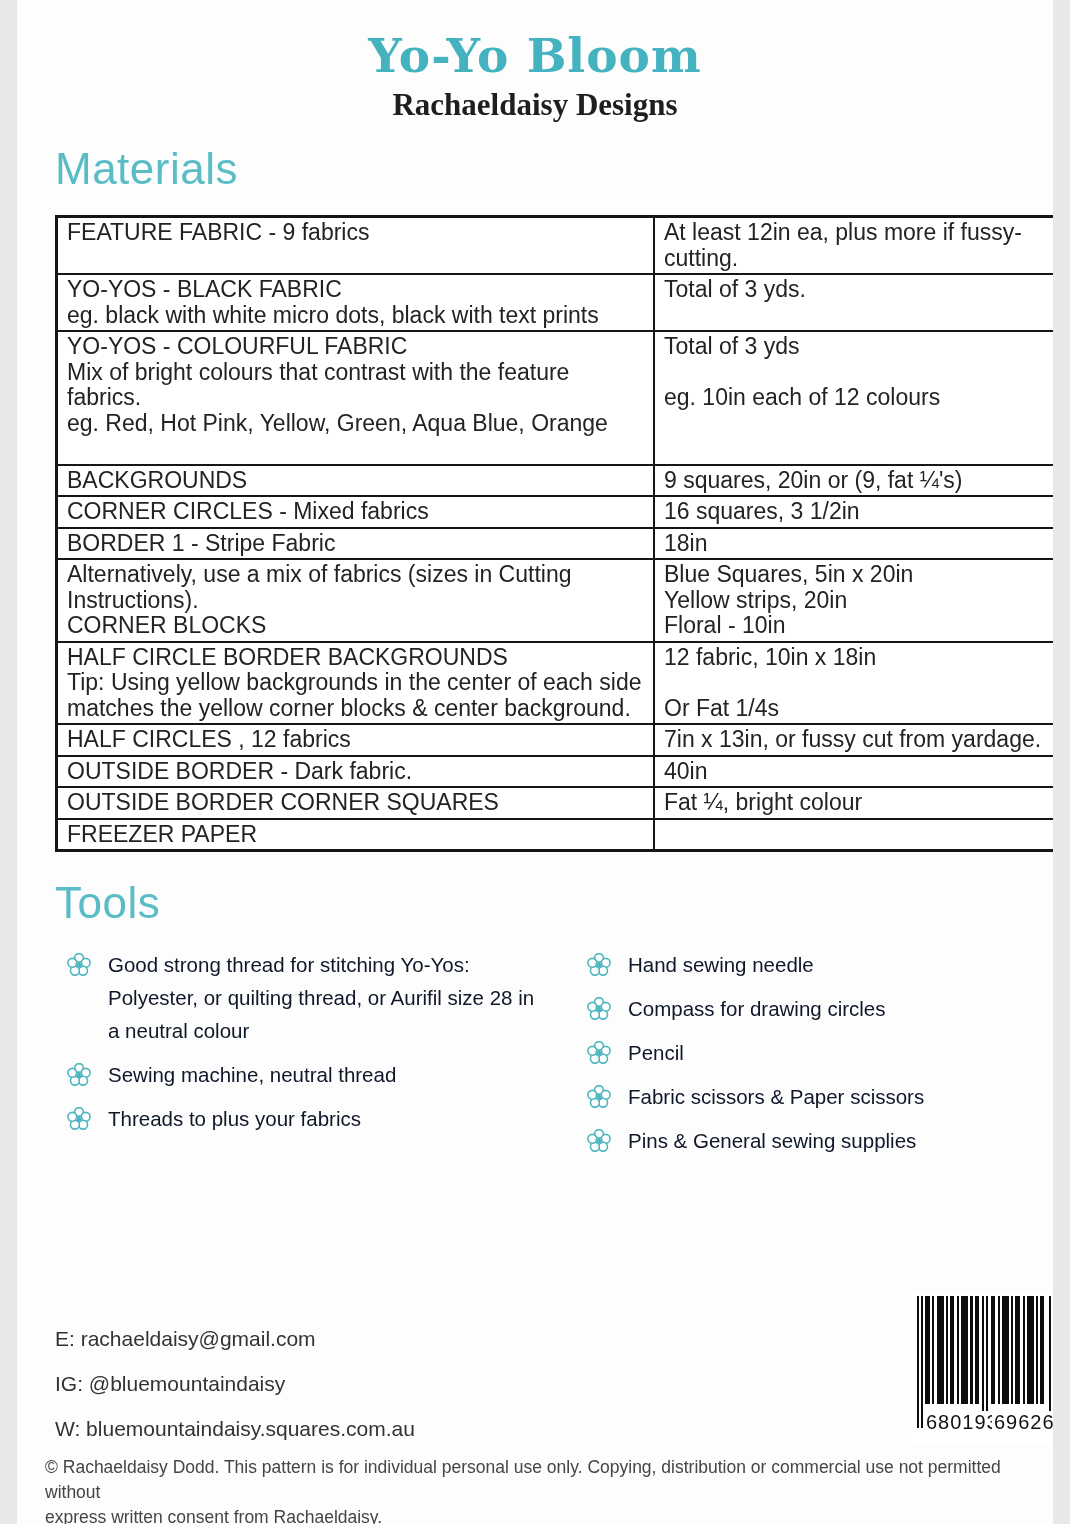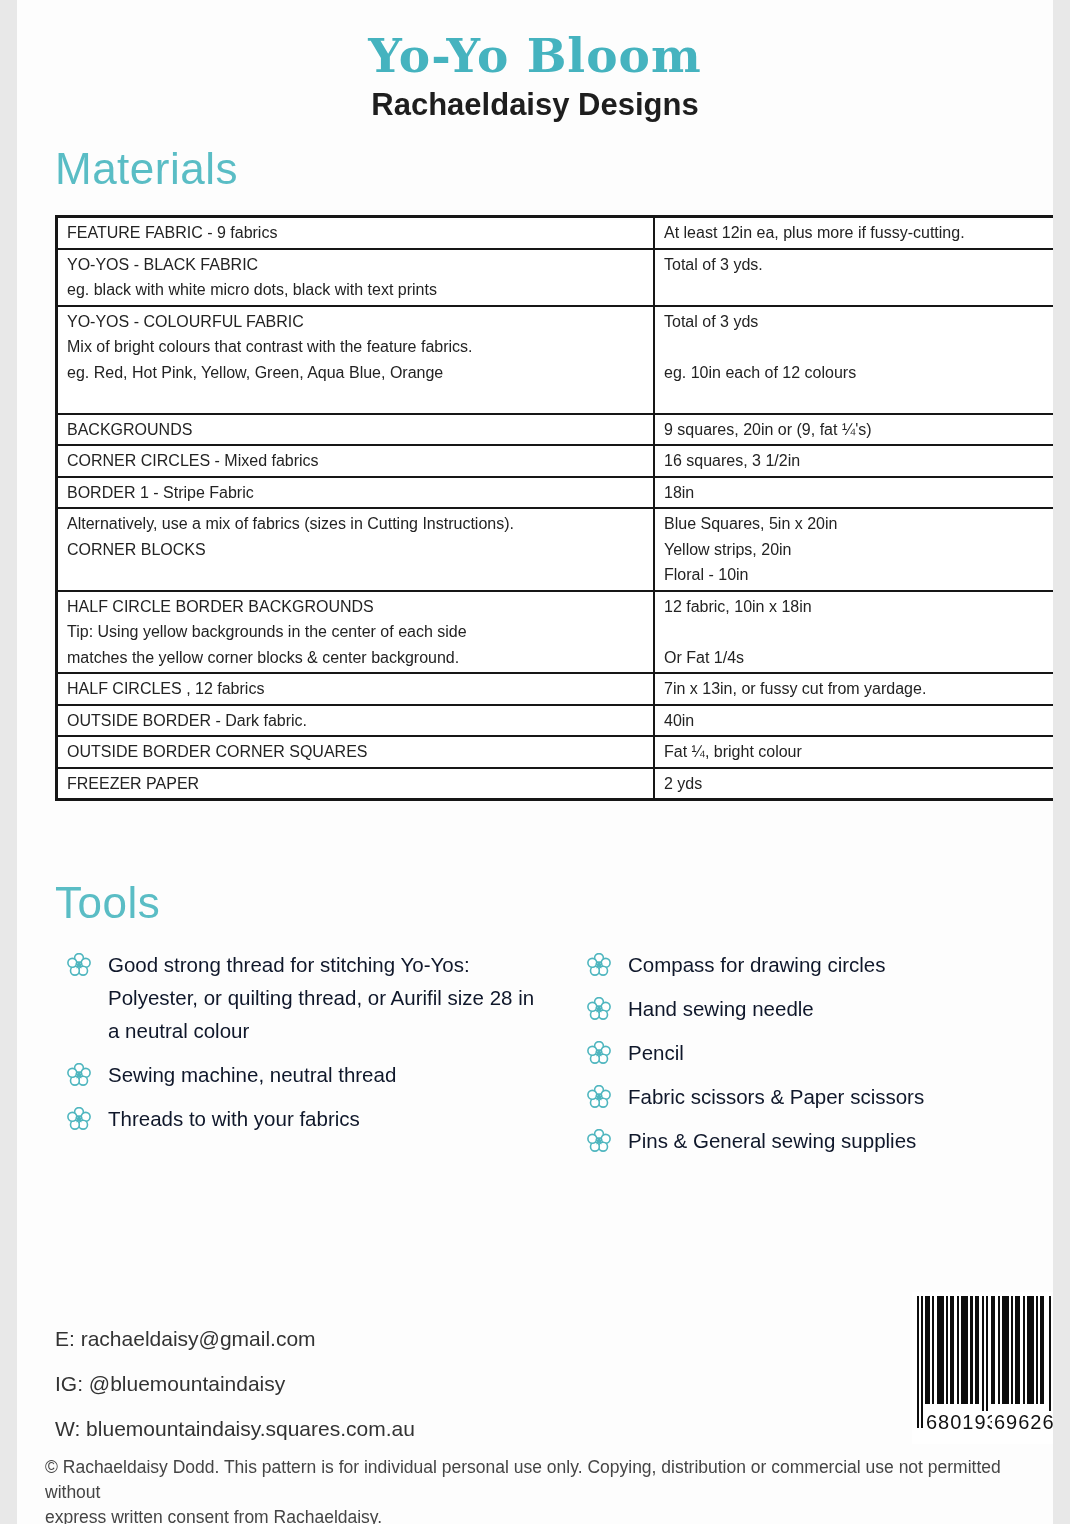--- a/index.html
+++ b/index.html
@@ -8,41 +8,41 @@
     position:relative; width:1036px; height:1524px; background:#fdfdfd;
     margin:0 auto; overflow:hidden; color:#262626;
   }
   
   .header { position:absolute; top:28px; left:0; width:100%; text-align:center; }
   .title {
     font-family:"DejaVu Serif", serif; font-weight:700;
     font-size:47px; letter-spacing:1px; color:#45b3bf;
   }
   .subtitle {
-    font-family:Liberation Sans, sans-serif; font-weight:700;
+    font-family:Liberation Serif, serif; font-weight:700;
     font-size:31px; color:#1e1e1e; margin-top:4px;
   }
   
   .section-heading {
     position:absolute; left:38px; font-size:44px; font-weight:400;
     color:#5abdc5; letter-spacing:0.5px;
   }
   .materials-heading { top:144px; }
   .tools-heading { top:878px; }
   
   .mat-table {
     position:absolute; top:215px; left:38px; width:1016px;
     border:3px solid #161616; background:#fff;
   }
   .mat-row { display:flex; border-bottom:2px solid #161616; }
   .mat-row:last-child { border-bottom:none; }
   .cell { padding:2px 9px; }
   .cell-item { width:597px; border-right:2px solid #161616; }
   .cell-qty { flex:1; }
-  .cell-line { font-size:16px; line-height:25.5px; min-height:25.5px; color:#232323; }
+  .cell-line { font-size:23px; line-height:25.5px; min-height:25.5px; color:#232323; }
   .cell-line:first-child { }
   
   .tools-wrap { position:absolute; top:948px; left:50px; width:990px; display:flex; }
   .tools-col-left { width:515px; }
   .tools-col-right { flex:1; padding-left:5px; }
   .tool-item { display:flex; align-items:flex-start; margin-bottom:11px; }
   .tool-item .flower { flex:0 0 24px; margin-top:5px; }
   .tool-text {
     font-size:20.5px; line-height:33px; color:#0f172a;
     margin-left:17px; white-space:pre-line;
@@ -176,23 +176,20 @@
           <div class="cell-line">OUTSIDE BORDER CORNER SQUARES</div>
         </div>
         <div class="cell cell-qty">
           <div class="cell-line">Fat ¼, bright colour</div>
         </div>
       </div>
       <div class="mat-row">
         <div class="cell cell-item">
           <div class="cell-line">FREEZER PAPER</div>
         </div>
-        <div class="cell cell-qty">
-          <div class="cell-line">2 yds</div>
-        </div>
       </div>
     </div>
 
   <div class="section-heading tools-heading">Tools</div>
 
   <div class="tools-wrap">
     <div class="tools-col-left">
         <div class="tool-item">
           <span><svg class="flower" width="24" height="24" viewBox="0 0 24 24">
               <g fill="#ffffff" stroke="#4fb6bf" stroke-width="1.6">
@@ -225,49 +222,49 @@
           <span><svg class="flower" width="24" height="24" viewBox="0 0 24 24">
               <g fill="#ffffff" stroke="#4fb6bf" stroke-width="1.6">
                 <circle cx="12" cy="5" r="4.4"></circle>
                 <circle cx="18.7" cy="9.8" r="4.4"></circle>
                 <circle cx="16.1" cy="17.7" r="4.4"></circle>
                 <circle cx="7.9" cy="17.7" r="4.4"></circle>
                 <circle cx="5.3" cy="9.8" r="4.4"></circle>
               </g>
               <polygon fill="#4fb6bf" points="12,7.8 13.2,10.5 16.1,10.7 13.9,12.6 14.6,15.5 12,13.9 9.4,15.5 10.1,12.6 7.9,10.7 10.8,10.5"></polygon>
             </svg></span>
-          <span class="tool-text">Threads to with your fabrics</span>
+          <span class="tool-text">Threads to plus your fabrics</span>
         </div>
       </div>
     <div class="tools-col-right">
         <div class="tool-item">
           <span><svg class="flower" width="24" height="24" viewBox="0 0 24 24">
               <g fill="#ffffff" stroke="#4fb6bf" stroke-width="1.6">
                 <circle cx="12" cy="5" r="4.4"></circle>
                 <circle cx="18.7" cy="9.8" r="4.4"></circle>
                 <circle cx="16.1" cy="17.7" r="4.4"></circle>
                 <circle cx="7.9" cy="17.7" r="4.4"></circle>
                 <circle cx="5.3" cy="9.8" r="4.4"></circle>
               </g>
               <polygon fill="#4fb6bf" points="12,7.8 13.2,10.5 16.1,10.7 13.9,12.6 14.6,15.5 12,13.9 9.4,15.5 10.1,12.6 7.9,10.7 10.8,10.5"></polygon>
             </svg></span>
+          <span class="tool-text">Hand sewing needle</span>
+        </div>
+        <div class="tool-item">
+          <span><svg class="flower" width="24" height="24" viewBox="0 0 24 24">
+              <g fill="#ffffff" stroke="#4fb6bf" stroke-width="1.6">
+                <circle cx="12" cy="5" r="4.4"></circle>
+                <circle cx="18.7" cy="9.8" r="4.4"></circle>
+                <circle cx="16.1" cy="17.7" r="4.4"></circle>
+                <circle cx="7.9" cy="17.7" r="4.4"></circle>
+                <circle cx="5.3" cy="9.8" r="4.4"></circle>
+              </g>
+              <polygon fill="#4fb6bf" points="12,7.8 13.2,10.5 16.1,10.7 13.9,12.6 14.6,15.5 12,13.9 9.4,15.5 10.1,12.6 7.9,10.7 10.8,10.5"></polygon>
+            </svg></span>
           <span class="tool-text">Compass for drawing circles</span>
-        </div>
-        <div class="tool-item">
-          <span><svg class="flower" width="24" height="24" viewBox="0 0 24 24">
-              <g fill="#ffffff" stroke="#4fb6bf" stroke-width="1.6">
-                <circle cx="12" cy="5" r="4.4"></circle>
-                <circle cx="18.7" cy="9.8" r="4.4"></circle>
-                <circle cx="16.1" cy="17.7" r="4.4"></circle>
-                <circle cx="7.9" cy="17.7" r="4.4"></circle>
-                <circle cx="5.3" cy="9.8" r="4.4"></circle>
-              </g>
-              <polygon fill="#4fb6bf" points="12,7.8 13.2,10.5 16.1,10.7 13.9,12.6 14.6,15.5 12,13.9 9.4,15.5 10.1,12.6 7.9,10.7 10.8,10.5"></polygon>
-            </svg></span>
-          <span class="tool-text">Hand sewing needle</span>
         </div>
         <div class="tool-item">
           <span><svg class="flower" width="24" height="24" viewBox="0 0 24 24">
               <g fill="#ffffff" stroke="#4fb6bf" stroke-width="1.6">
                 <circle cx="12" cy="5" r="4.4"></circle>
                 <circle cx="18.7" cy="9.8" r="4.4"></circle>
                 <circle cx="16.1" cy="17.7" r="4.4"></circle>
                 <circle cx="7.9" cy="17.7" r="4.4"></circle>
                 <circle cx="5.3" cy="9.8" r="4.4"></circle>
               </g>

